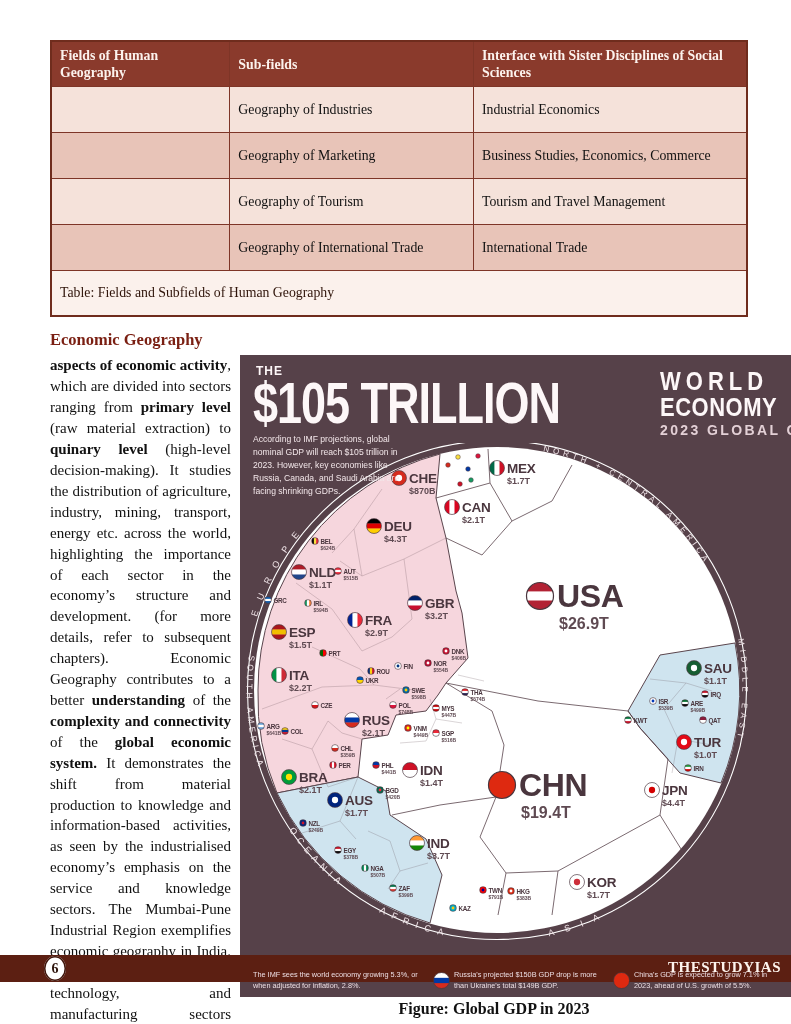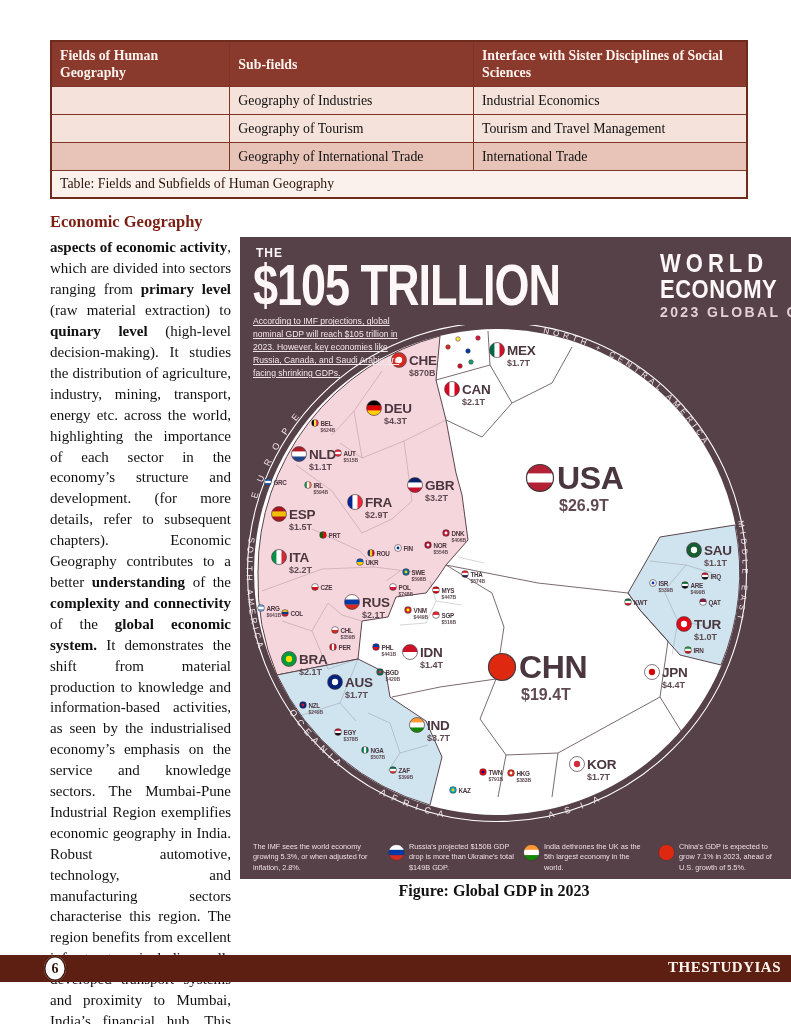--- a/index.html
+++ b/index.html
@@ -1,21 +1,21 @@
 <!DOCTYPE html>
 <html lang="en"><head>
 <meta charset="utf-8">
 <style>
   html,body{margin:0;padding:0;background:#e9e9e9;}
   .page{position:relative;width:791px;height:1024px;background:#ffffff;font-family:"Liberation Serif",serif;color:#111;overflow:hidden;margin:0 auto;}
   .content{padding:40px 43px 0 50px;}
 
   
   table.fields{border-collapse:collapse;width:698px;border:2.5px solid #6f2c1d;}
-  table.fields th, table.fields td{border:1.6px solid #7e3527;font-size:13.8px;padding:3px 8px;text-align:left;vertical-align:middle;}
+  table.fields th, table.fields td{border:1.6px solid #7e3527;font-size:13.8px;padding:12px 8px;text-align:left;vertical-align:middle;}
   table.fields th{background:#8a3a2c;color:#fcf2ed;font-weight:bold;line-height:1.25;padding:5px 8px;}
   tr.row-light td{background:#f5e2da;height:21px;}
   tr.row-dark  td{background:#e8c4b8;height:21px;}
   td.tbl-caption{background:#fbf1ec;text-align:center;font-weight:normal;color:#2e1309;height:20px;}
 
   
   h2.section{color:#7a1f12;font-size:16.5px;margin:13px 0 5px 0;font-weight:bold;font-family:Liberation Serif, serif;}
   p.lead{font-size:15.2px;line-height:20.5px;text-align:justify;text-indent:26px;margin:0 0 3px 0;}
   .flexrow{display:flex;align-items:flex-start;}
   .leftcol{width:190px;padding-right:9px;box-sizing:border-box;font-size:15px;line-height:20.9px;text-align:justify;hyphens:auto;-webkit-hyphens:auto;}
@@ -26,21 +26,21 @@
   .panel{position:relative;width:552px;height:642px;background:#564149;overflow:hidden;font-family:"Liberation Sans",sans-serif;}
   .hdr{position:absolute;top:8px;left:13px;right:10px;display:flex;justify-content:space-between;z-index:2;}
   .t-left{position:relative;padding-top:14px;}
   .the{position:absolute;top:1px;left:3px;font-size:12px;font-weight:bold;color:#fdf7f8;letter-spacing:1px;}
   .t-big{display:inline-block;font-size:45px;font-weight:bold;letter-spacing:-1px;color:#fdf7f8;line-height:0.95;transform:scaleY(1.28);transform-origin:top left;white-space:nowrap;}
   .t-right{text-align:left;color:#fdf7f8;padding-top:5px;width:122px;}
   .t-right-inner{display:inline-block;transform:scaleY(1.2);transform-origin:top left;line-height:1.02;}
   .t-w{font-size:22px;font-weight:bold;letter-spacing:5px;}
   .t-e{font-size:22px;font-weight:bold;letter-spacing:0.5px;}
   .t-sub{font-size:14px;letter-spacing:2.4px;color:#e3d0d6;margin-top:9px;white-space:nowrap;font-weight:bold;}
-  .intro{position:absolute;top:78px;left:13px;width:162px;font-size:8.6px;line-height:1.5;color:#f3e7ea;z-index:2;text-decoration:underline;}
+  .intro{position:absolute;top:78px;left:13px;width:162px;font-size:8.6px;line-height:1.5;color:#f3e7ea;z-index:2;}
   svg.chart{position:absolute;top:88px;left:0;}
   .fnotes{position:absolute;left:13px;right:8px;bottom:6px;display:flex;gap:9px;z-index:2;}
   .fnote{display:flex;gap:4px;font-size:7.3px;line-height:1.45;color:#ecdde2;flex:1;}
   .fnote svg{flex:none;margin-top:2px;}
   .figcap{text-align:center;font-weight:bold;font-size:16px;margin-top:3px;font-family:"Liberation Serif",serif;}
 
   
   .footer{position:absolute;left:0;right:0;top:955px;height:27px;background:#5c1f12;}
   .pageno{position:absolute;left:44px;top:1px;width:22px;height:25px;background:#ffffff;border-radius:50%;text-align:center;font-weight:bold;color:#30160e;line-height:25px;font-size:14px;box-shadow:0 0 0 1.5px #40150b inset;}
   .brand{position:absolute;right:10px;top:4px;color:#fdf4ee;font-weight:bold;font-size:15px;letter-spacing:0.5px;font-family:"Liberation Serif",serif;}
@@ -57,20 +57,25 @@
             <th style="width: 25.7%; margin-left: 16px;">Fields of Human Geography</th>
             <th style="width: 35%;">Sub-fields</th>
             <th style="width: 39.3%;">Interface with Sister Disciplines of Social Sciences</th>
           </tr>
         </thead>
       <tbody id="tbl-body">
           <tr class="row-light">
             <td></td>
             <td>Geography of Industries</td>
             <td>Industrial Economics</td>
+          </tr>
+          <tr class="row-dark">
+            <td></td>
+            <td>Geography of Marketing</td>
+            <td>Business Studies, Economics, Commerce</td>
           </tr>
           <tr class="row-light">
             <td></td>
             <td>Geography of Tourism</td>
             <td>Tourism and Travel Management</td>
           </tr>
           <tr class="row-dark">
             <td></td>
             <td>Geography of International Trade</td>
             <td>International Trade</td>
@@ -880,36 +885,20 @@
                     <rect x="0.5" y="5.833333333333333" width="16" height="5.633333333333333" fill="#0039a6"></rect>
                     <rect x="0.5" y="11.166666666666666" width="16" height="5.633333333333333" fill="#d52b1e"></rect>
                   </g>
                   <circle cx="8.5" cy="8.5" r="8" fill="none" stroke="#4a363e" stroke-width="0.72"></circle>
                 </svg>
                 <span>Russia's projected $150B GDP drop is more than Ukraine's total $149B GDP.</span>
               </div>
               <div class="fnote">
                 <svg width="17" height="17" viewBox="0 0 17 17">
                   <defs>
-                    <clipPath id="fc57">
-                      <circle cx="8.5" cy="8.5" r="8"></circle>
-                    </clipPath>
-                  </defs>
-                  <g clip-path="url(#fc57)">
-                    <rect x="0.5" y="0.5" width="16" height="5.633333333333333" fill="#ff9933"></rect>
-                    <rect x="0.5" y="5.833333333333333" width="16" height="5.633333333333333" fill="#ffffff"></rect>
-                    <rect x="0.5" y="11.166666666666666" width="16" height="5.633333333333333" fill="#138808"></rect>
-                  </g>
-                  <circle cx="8.5" cy="8.5" r="8" fill="none" stroke="#4a363e" stroke-width="0.72"></circle>
-                </svg>
-                <span>India dethrones the UK as the 5th largest economy in the world.</span>
-              </div>
-              <div class="fnote">
-                <svg width="17" height="17" viewBox="0 0 17 17">
-                  <defs>
                     <clipPath id="fc58">
                       <circle cx="8.5" cy="8.5" r="8"></circle>
                     </clipPath>
                   </defs>
                   <g clip-path="url(#fc58)">
                     <rect x="0.5" y="0.5" width="16" height="16" fill="#de2910"></rect>
                   </g>
                   <circle cx="8.5" cy="8.5" r="8" fill="none" stroke="#4a363e" stroke-width="0.72"></circle>
                 </svg>
                 <span>China's GDP is expected to grow 7.1% in 2023, ahead of U.S. growth of 5.5%.</span>

